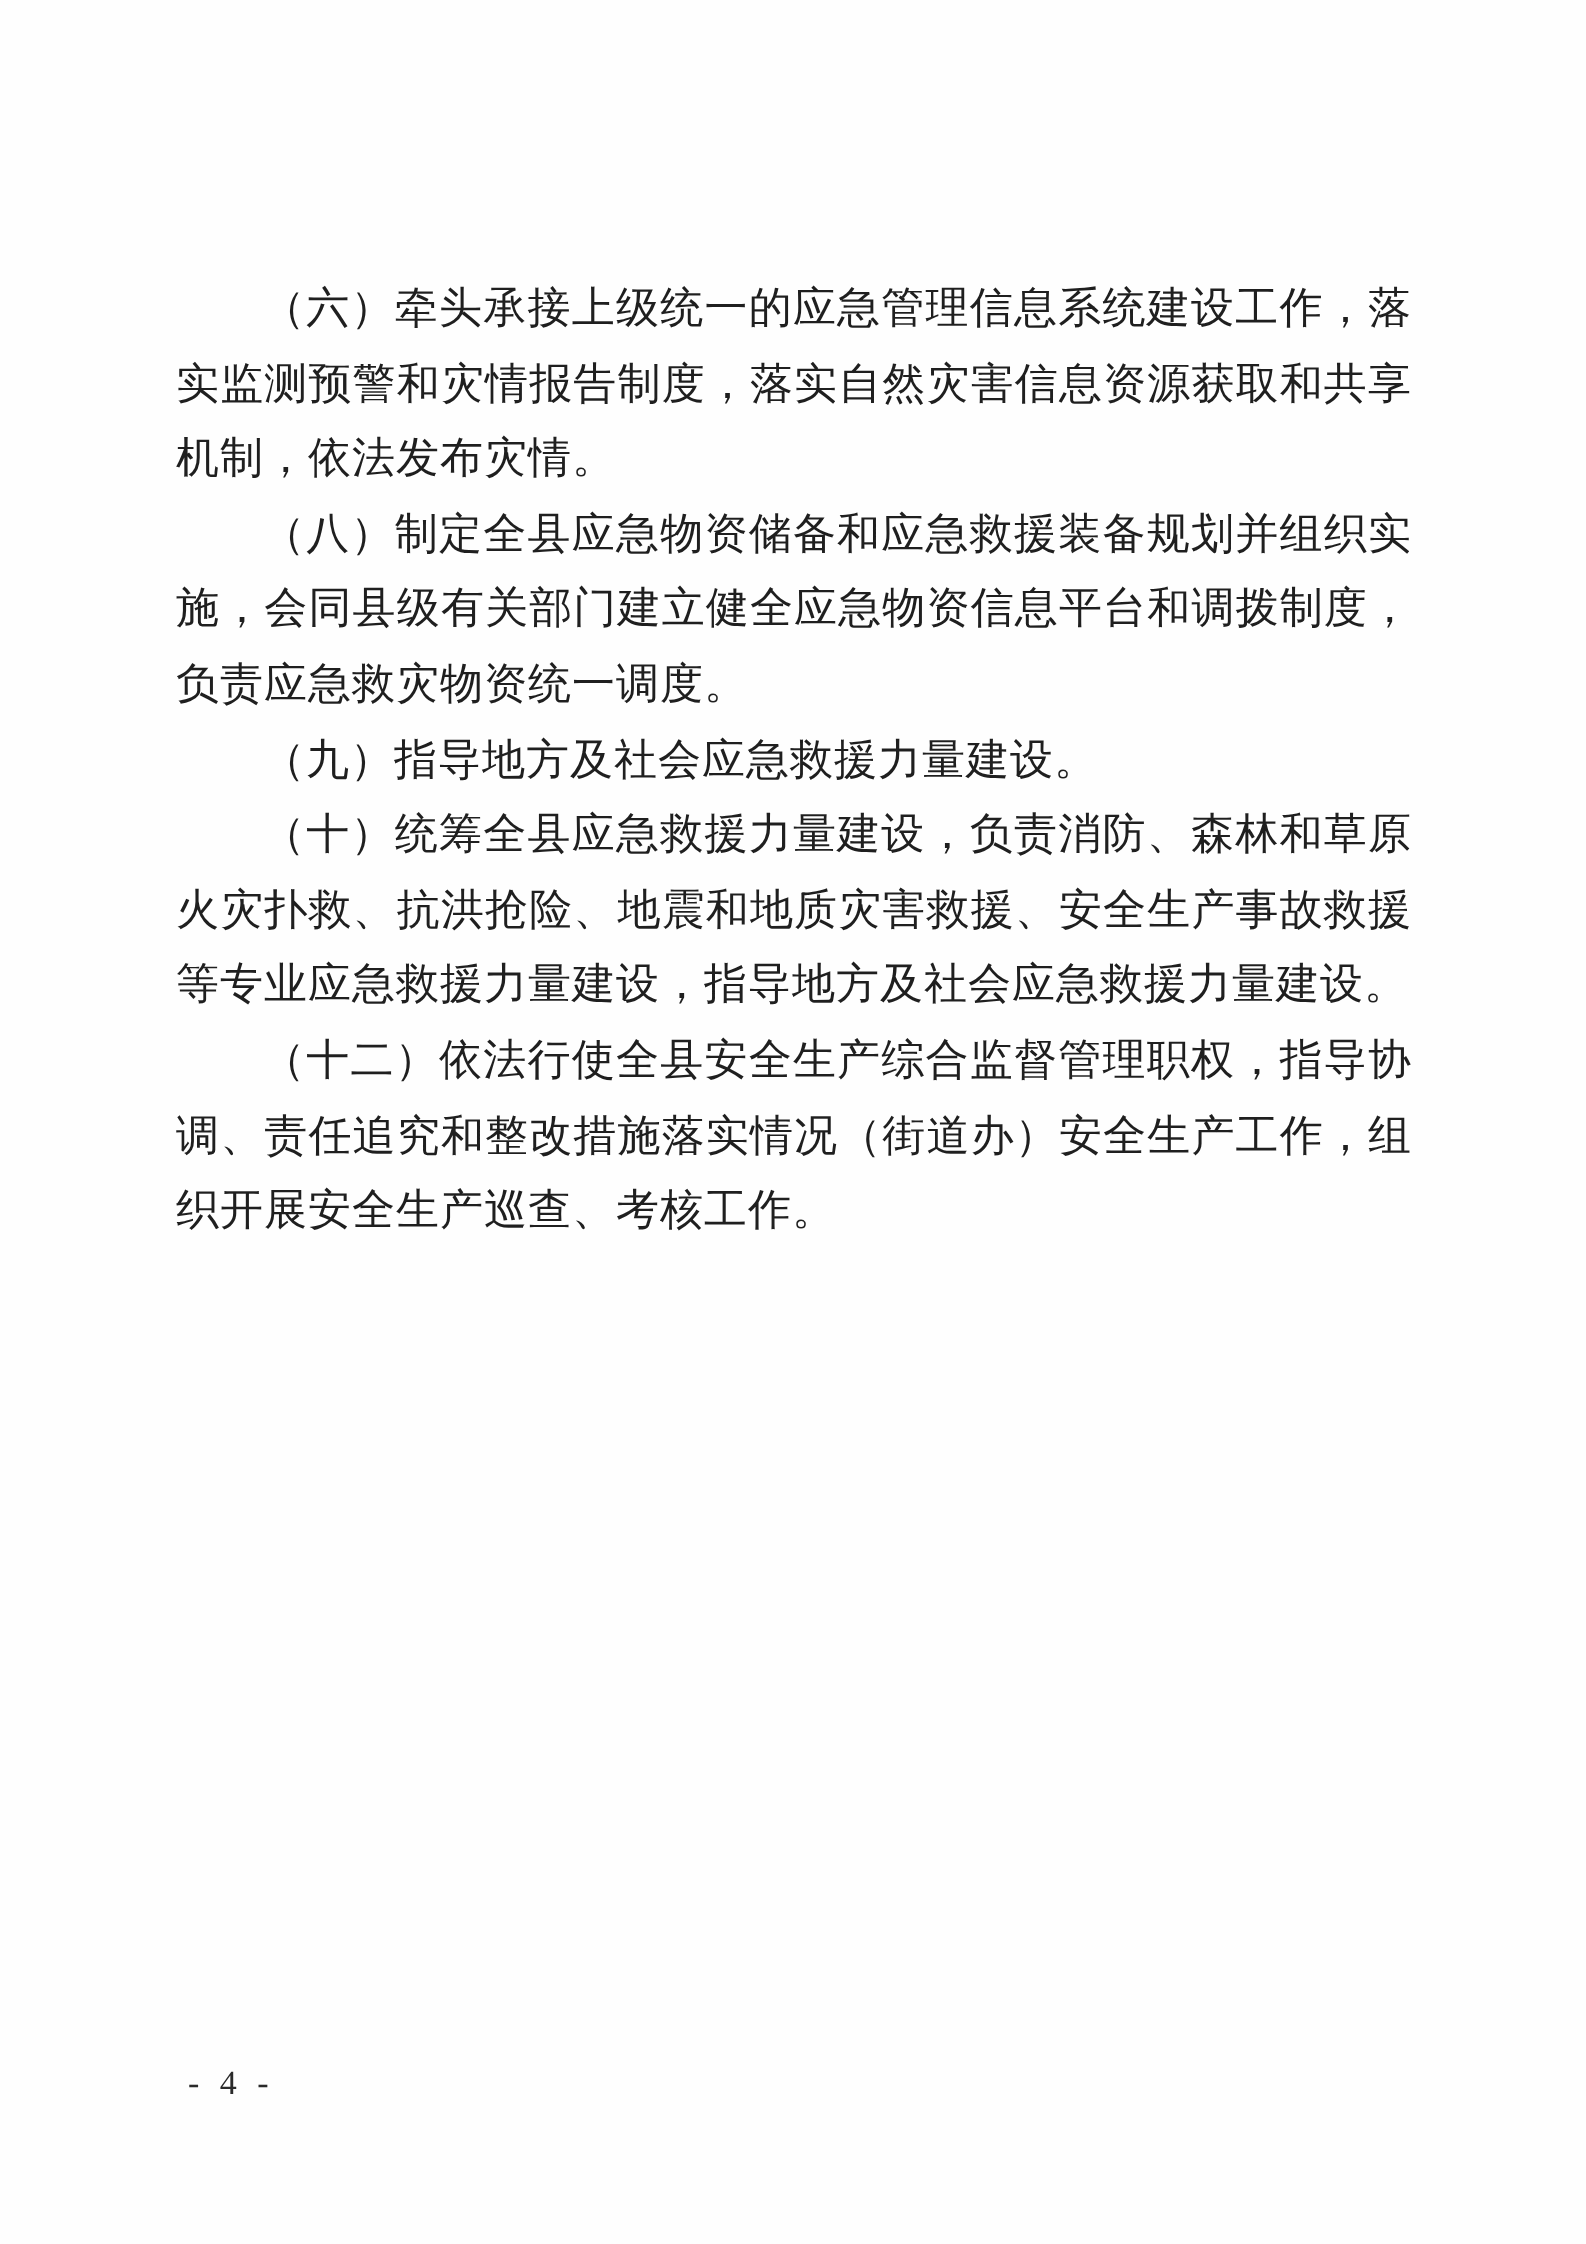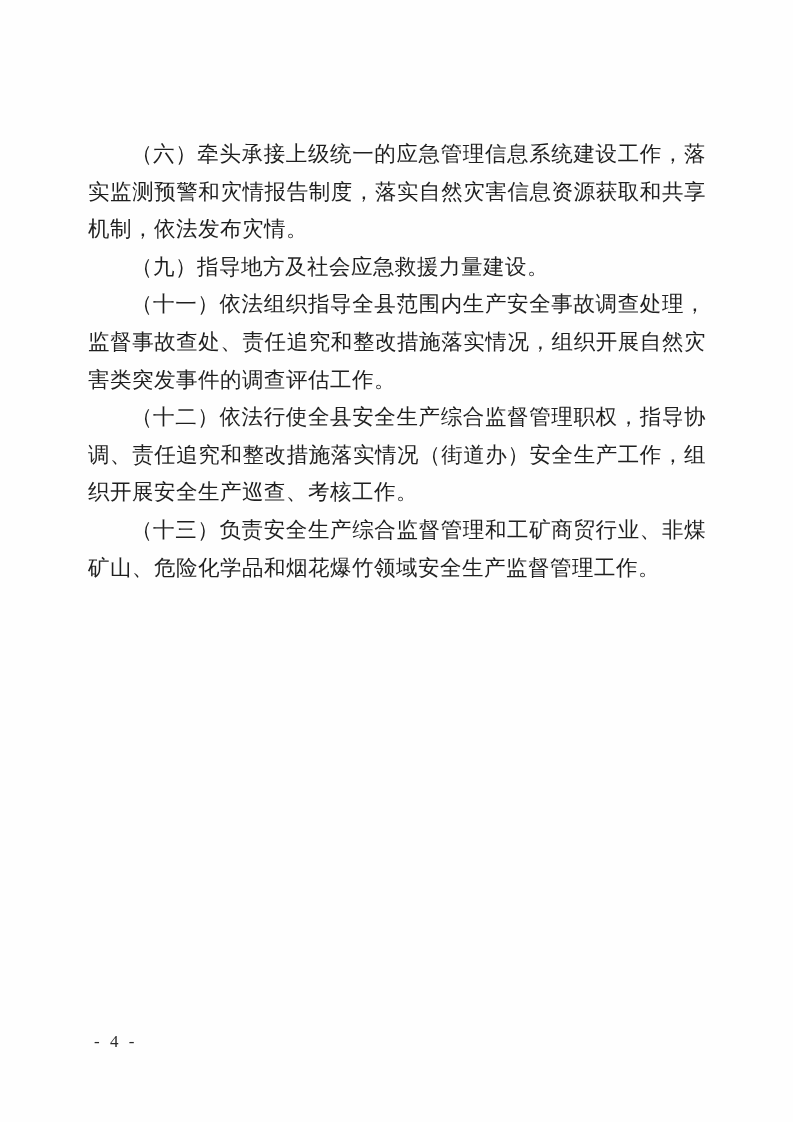--- a/index.html
+++ b/index.html
@@ -41,19 +41,19 @@
     color: #2a2a2a;
     font-family: "Liberation Serif", "DejaVu Serif", serif;
   }
 </style>
 </head>
 <body>
 
 <div class="page">
   <div class="doc-body">
     <p>（六）牵头承接上级统一的应急管理信息系统建设工作，落实监测预警和灾情报告制度，落实自然灾害信息资源获取和共享机制，依法发布灾情。</p>
+    <p>（八）制定全县应急物资储备和应急救援装备规划并组织实施，会同县级有关部门建立健全应急物资信息平台和调拨制度，负责应急救灾物资统一调度。</p>
     <p>（九）指导地方及社会应急救援力量建设。</p>
-    <p>（十一）依法组织指导全县范围内生产安全事故调查处理，监督事故查处、责任追究和整改措施落实情况，组织开展自然灾害类突发事件的调查评估工作。</p>
+    <p>（十）统筹全县应急救援力量建设，负责消防、森林和草原火灾扑救、抗洪抢险、地震和地质灾害救援、安全生产事故救援等专业应急救援力量建设，指导地方及社会应急救援力量建设。</p>
     <p>（十二）依法行使全县安全生产综合监督管理职权，指导协调、责任追究和整改措施落实情况（街道办）安全生产工作，组织开展安全生产巡查、考核工作。</p>
-    <p>（十三）负责安全生产综合监督管理和工矿商贸行业、非煤矿山、危险化学品和烟花爆竹领域安全生产监督管理工作。</p>
   </div>
   <div class="page-number">- 4 -</div>
 </div>
 
 </body></html>

